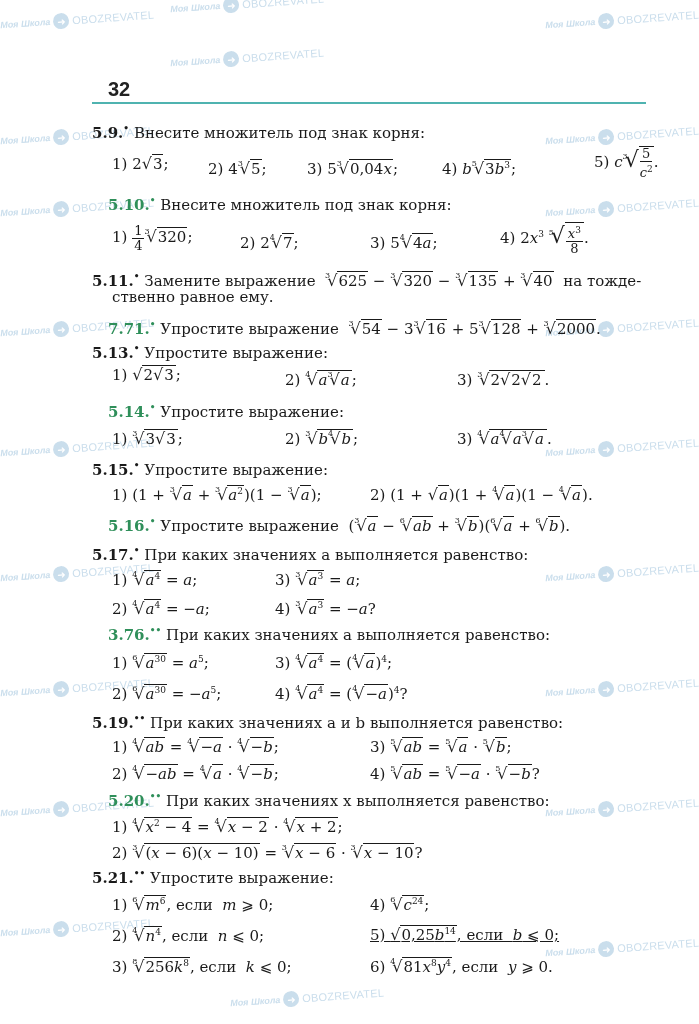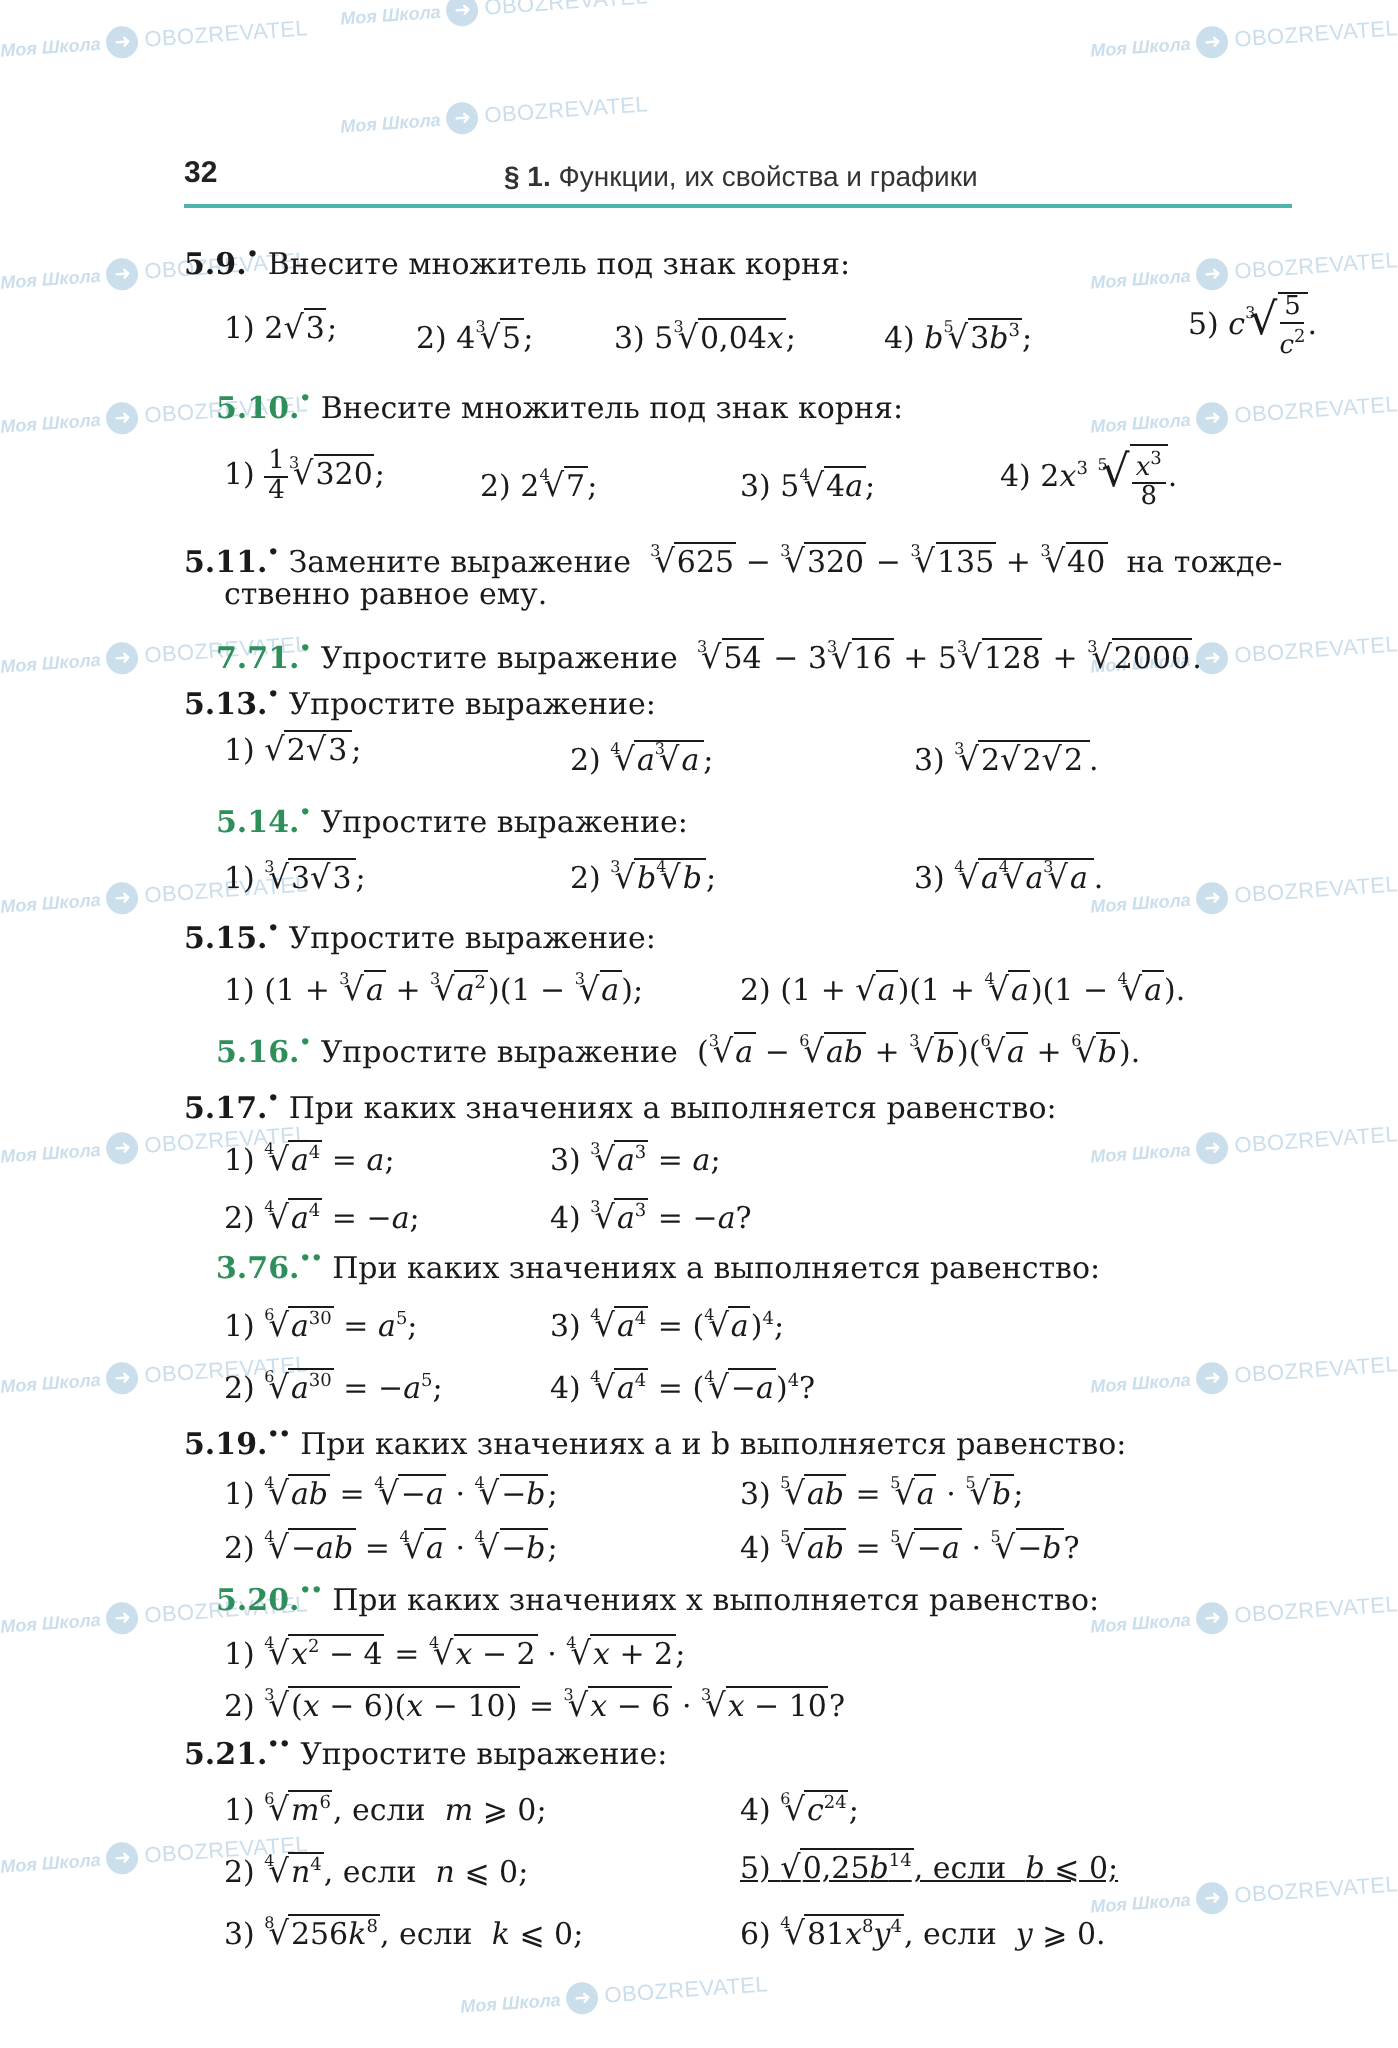--- a/index.html
+++ b/index.html
@@ -10,21 +10,21 @@
   .wm {
     position: absolute; display: flex; align-items: center; gap: 3px;
     color: #b9d3e6; font-family: "Liberation Sans", sans-serif; font-size: 10px;
     transform: rotate(-4deg); opacity: 0.75; white-space: nowrap; pointer-events: none;
   }
   .wm .sch { font-style: italic; font-weight: bold; font-size: 9px; }
   .wm .circ { width: 16px; height: 16px; border-radius: 50%; background: #b9d3e6; color: #fff; font-size: 10px; display:inline-flex; align-items:center; justify-content:center; }
   .wm .obz { font-size: 11px; letter-spacing: 0.2px; }
 
   .header { position: absolute; left: 92px; top: 78px; width: 554px; height: 24px; }
-  .page-num { position: absolute; left: 0; top: 0; font-family: "Liberation Sans", sans-serif; font-weight: bold; font-size: 15px; color: #222; }
+  .page-num { position: absolute; left: 16px; top: 0; font-family: "Liberation Sans", sans-serif; font-weight: bold; font-size: 20px; color: #222; }
   .chapter { position: absolute; left: 160px; top: 2px; font-family: "Liberation Sans", sans-serif; font-size: 14px; color: #333; }
   .chapter b { font-weight: bold; }
   .rule { position: absolute; left: 92px; top: 102px; width: 554px; height: 2px; background: #4fb3b0; }
 
   .content { position: absolute; left: 92px; top: 118px; width: 560px; font-size: 15px; line-height: 20px; }
   .task { position: absolute; left: 0; white-space: nowrap; }
   .num { font-weight: bold; }
   .num.green { color: #2f8f5a; margin-left: 16px; }
   .star { font-size: 9px; vertical-align: 7px; font-weight: bold; }
   .item { position: absolute; white-space: nowrap; }
@@ -140,21 +140,20 @@
     <span class="obz">OBOZREVATEL</span>
   </div>
 <div class="wm" style="left:230px;top:990px;">
     <span class="sch">Моя Школа</span>
     <span class="circ">➜</span>
     <span class="obz">OBOZREVATEL</span>
   </div>
 
 <div class="header">
   <span class="page-num">32</span>
-  <span class="chapter"><b>§ 1.</b> <span>Функции, их свойства и графики</span></span>
 </div>
 <div class="rule"></div>
 
 <div class="content">
 
   <div class="task" style="top:0;">
     <span class="num">5.9.</span><span class="star">•</span>
     <span>Внесите множитель под знак корня:</span>
   </div>
   <div class="item" style="top:36px;left:20px;">1) 2<span class="rsign">√</span><span class="ov">3</span>;</div>

